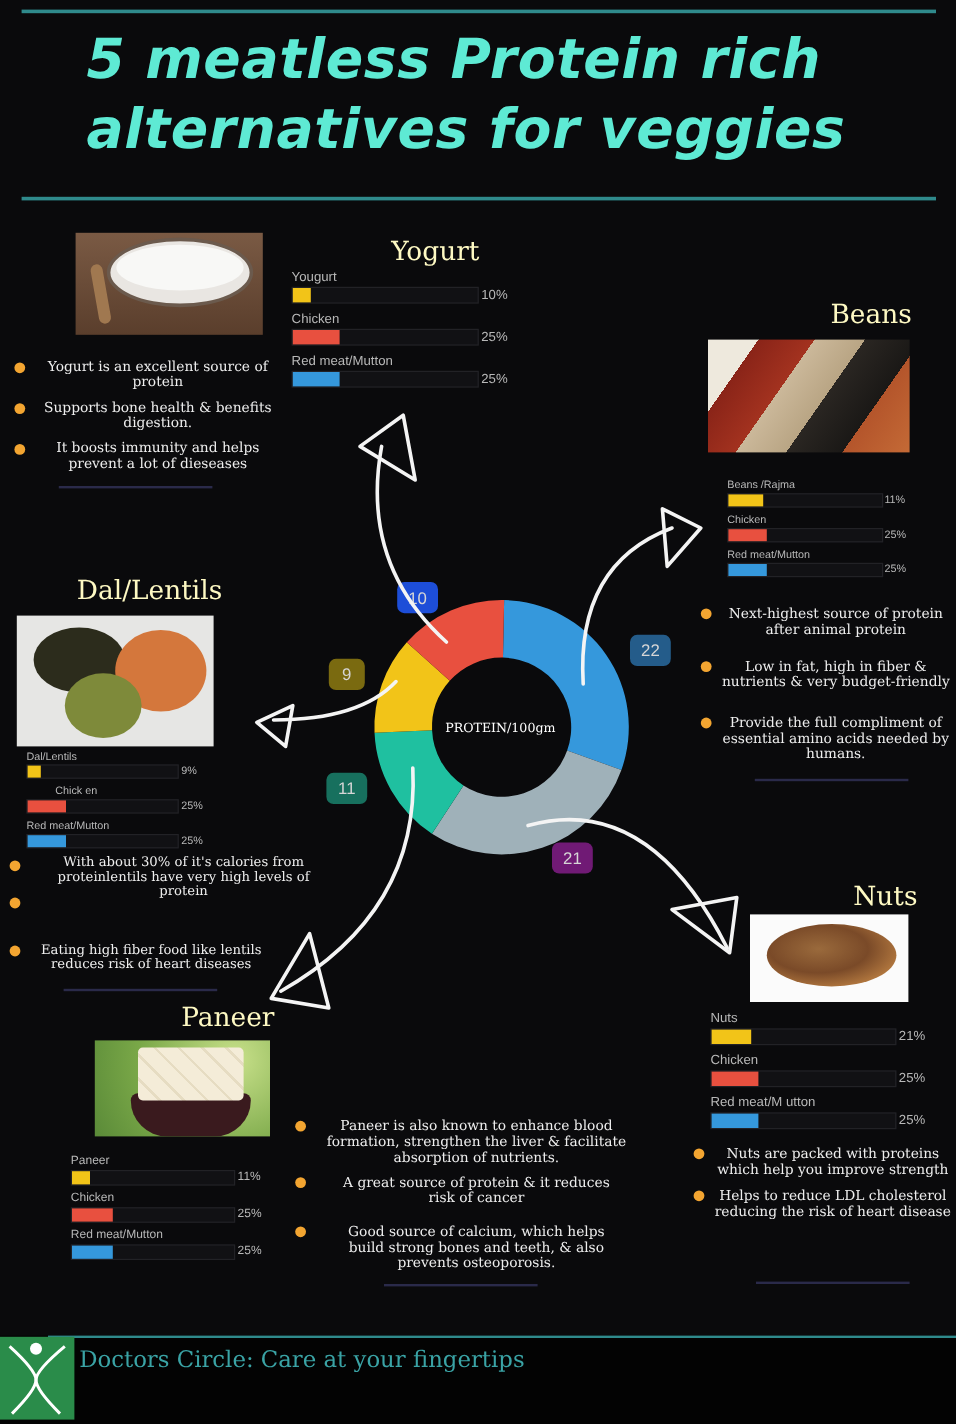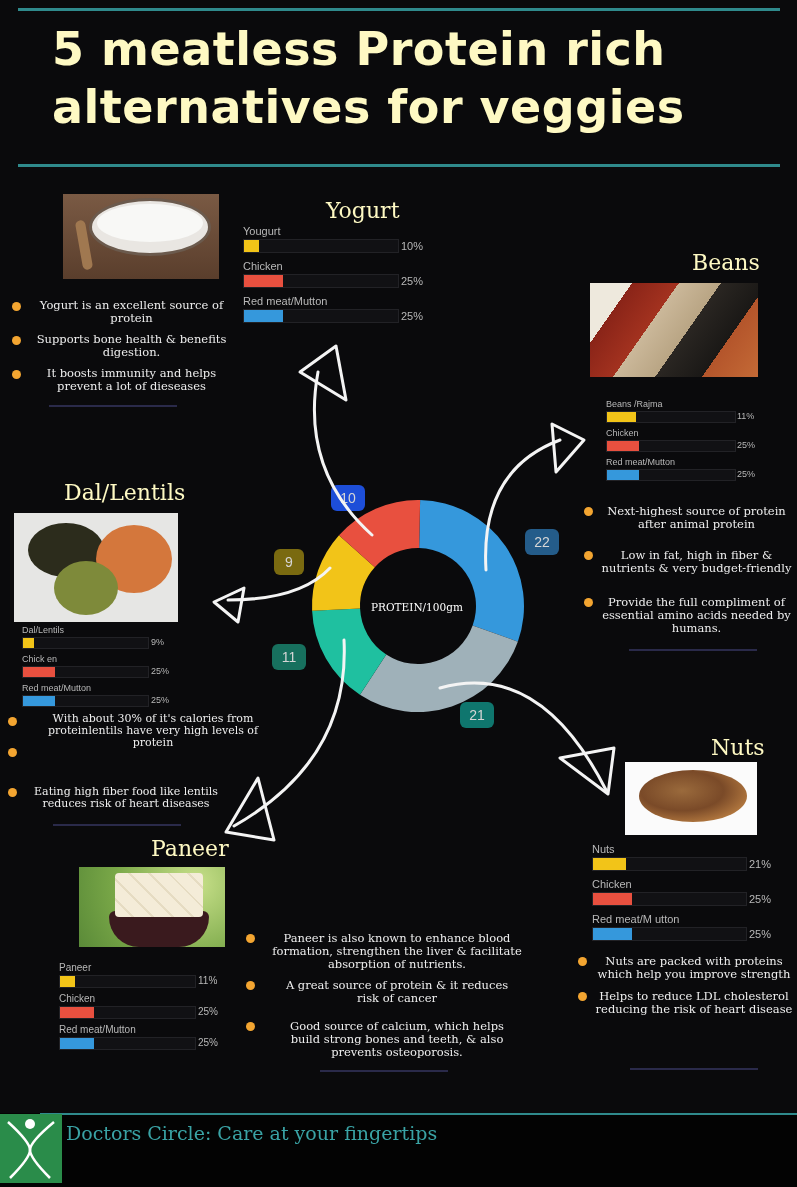--- a/index.html
+++ b/index.html
@@ -1,20 +1,20 @@
 <!DOCTYPE html>
 <html><head>
 <meta charset="utf-8">
 <style>
   * { margin:0; padding:0; box-sizing:border-box; }
   html, body { width:797px; height:1187px; background:#0a0a0c; overflow:hidden; }
   body { position:relative; font-family:"DejaVu Serif", serif; color:#e8e8e8; }
   .abs { position:absolute; }
   .rule { position:absolute; height:3px; background:#2f8a8c; }
-  .title { position:absolute; left:52px; top:20px; width:700px; font-family:"DejaVu Sans", sans-serif; font-weight:bold; color:#fef9c3; font-size:46px; line-height:58px; letter-spacing:0.5px; }
+  .title { position:absolute; left:72px; top:20px; width:700px; font-family:"DejaVu Sans", sans-serif; font-weight:bold; font-style:italic; color:#5eead4; font-size:46px; line-height:58px; letter-spacing:0.5px; }
   .section-title { position:absolute; font-family:"DejaVu Serif", serif; color:#fef9c3; font-size:22px; }
   .photo { position:absolute; overflow:hidden; }
   .bars { position:absolute; font-family:"Liberation Sans", sans-serif; }
   .bar-row { position:relative; }
   .bar-label { color:#b8b8b8; display:block; line-height:1; }
   .bar-track { position:relative; background:#111114; border:1px solid #222226; }
   .bar-fill { position:absolute; left:0; top:0; bottom:0; }
   .bar-pct { position:absolute; color:#b8b8b8; }
   .bullets { position:absolute; font-family:"DejaVu Serif", serif; font-size:11.5px; line-height:13px; color:#eee; }
   .bullet { position:relative; text-align:center; }
@@ -133,21 +133,21 @@
 
 <div class="bars" style="left:22px;top:626px;">
   <div class="bar-row" style="height:29px;">
     <span class="bar-label" style="font-size:9px;">Dal/Lentils</span>
     <div class="bar-track" style="width:127px;height:12px;margin-top:2px;">
         <div class="bar-fill" style="width:11px;background:#f2c418;"></div>
       </div>
     <span class="bar-pct" style="left:129px;top:11px;font-size:9px;">9%</span>
   </div>
   <div class="bar-row" style="height:29px;">
-    <span class="bar-label" style="font-size:9px;">Chick en</span>
+    <span class="bar-label" style="font-size:9px;margin-left:24px;">Chick en</span>
     <div class="bar-track" style="width:127px;height:12px;margin-top:2px;">
         <div class="bar-fill" style="width:32px;background:#e8503f;"></div>
       </div>
     <span class="bar-pct" style="left:129px;top:11px;font-size:9px;">25%</span>
   </div>
   <div class="bar-row" style="height:29px;">
     <span class="bar-label" style="font-size:9px;">Red meat/Mutton</span>
     <div class="bar-track" style="width:127px;height:12px;margin-top:2px;">
         <div class="bar-fill" style="width:32px;background:#3598dc;"></div>
       </div>
@@ -179,21 +179,21 @@
       <path d="M-105.89481270892732 4.7210847631879505 A106 106 0 0 1 -78.98240641340274 -70.69497490733042 L-43.216788414880746 -38.68215608136948 A58 58 0 0 0 -57.94244468979042 2.583235059102841 Z" fill="#f2c418"></path>
       <path d="M-78.98240641340274 -70.69497490733042 A106 106 0 0 1 2.119858669493242 -105.97880070665724 L1.1599226682132833 -57.98840038666151 A58 58 0 0 0 -43.216788414880746 -38.68215608136948 Z" fill="#e8503f"></path>
     </g>
 </svg>
 <div class="center-label" style="left:371px;top:601px;">PROTEIN/100gm</div>
 
 <div class="callout" style="left:331px;top:485px;background:#1d4ed8;">10</div>
 <div class="callout" style="left:525px;top:529px;background:#245c8a;">22</div>
 <div class="callout" style="left:274px;top:549px;width:30px;background:#7a6a10;">9</div>
 <div class="callout" style="left:272px;top:644px;background:#17705e;">11</div>
-<div class="callout" style="left:460px;top:702px;background:#0f766e;">21</div>
+<div class="callout" style="left:460px;top:702px;background:#701a75;">21</div>
 
 <svg class="abs" style="left:0;top:0;pointer-events:none;" width="797" height="1187">
   <g fill="none" stroke="#f4f4f4" stroke-width="3" stroke-linecap="round" stroke-linejoin="round">
     <path d="M372 535 Q 300 470 318 372"></path>
     <path d="M300 372 L 336 346 L 346 400 Z"></path>
     <path d="M486 570 Q 480 470 560 440"></path>
     <path d="M552 424 L 584 440 L 556 472 Z"></path>
     <path d="M330 568 Q 300 600 228 600"></path>
     <path d="M214 602 L 244 588 L 238 622 Z"></path>
     <path d="M344 640 Q 350 760 234 826"></path>

